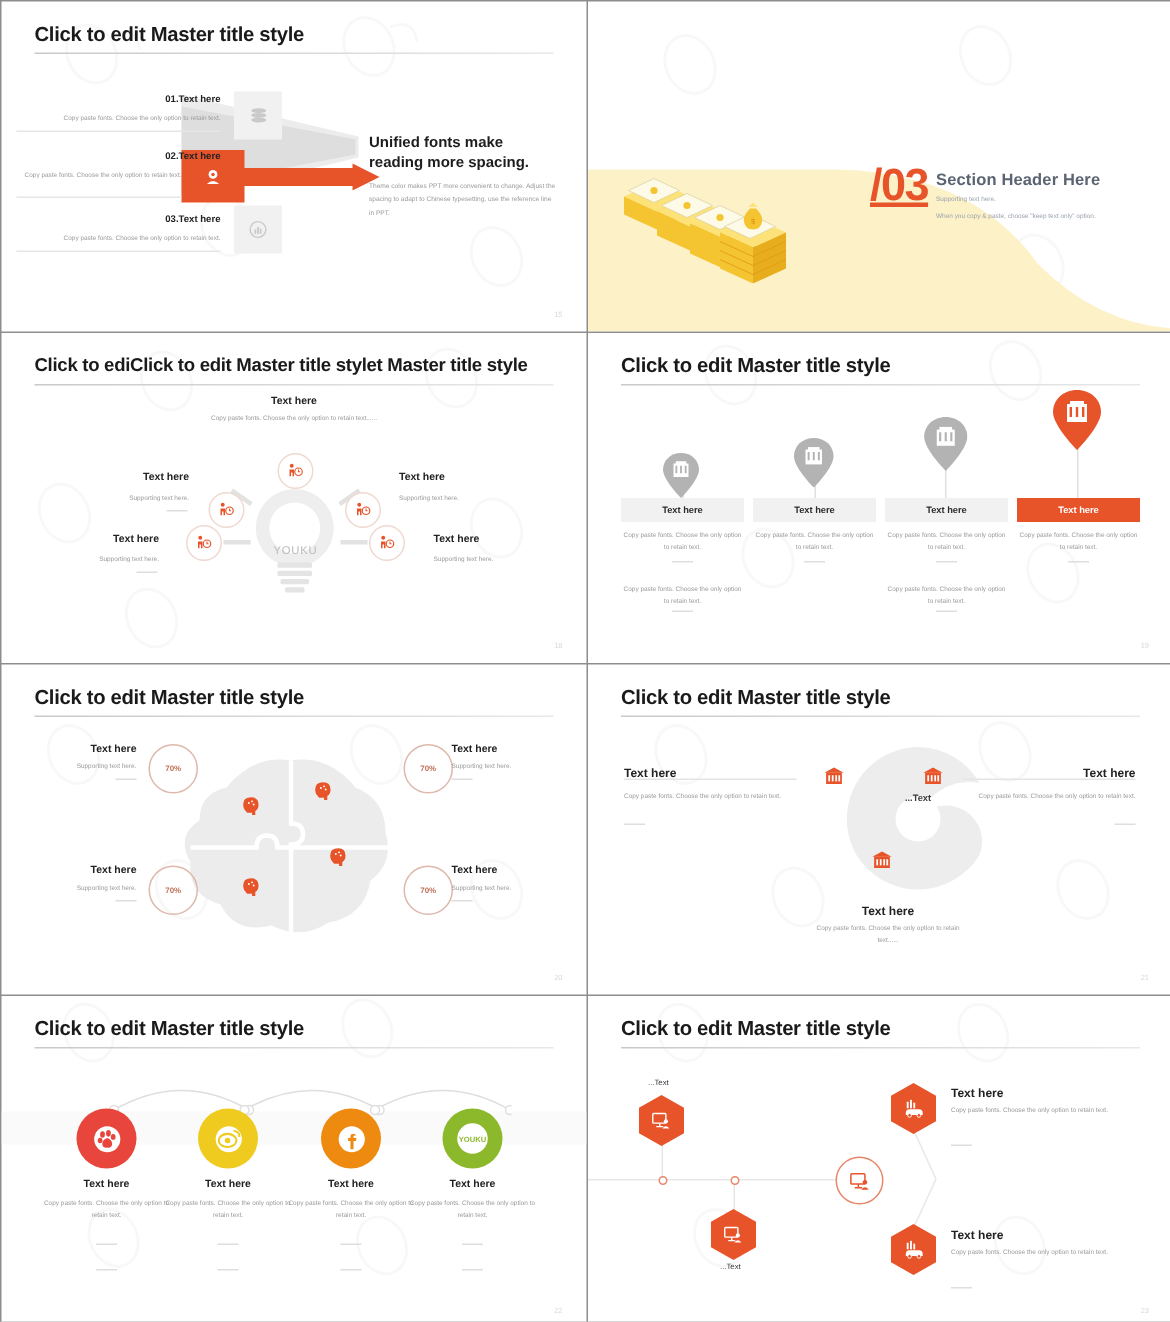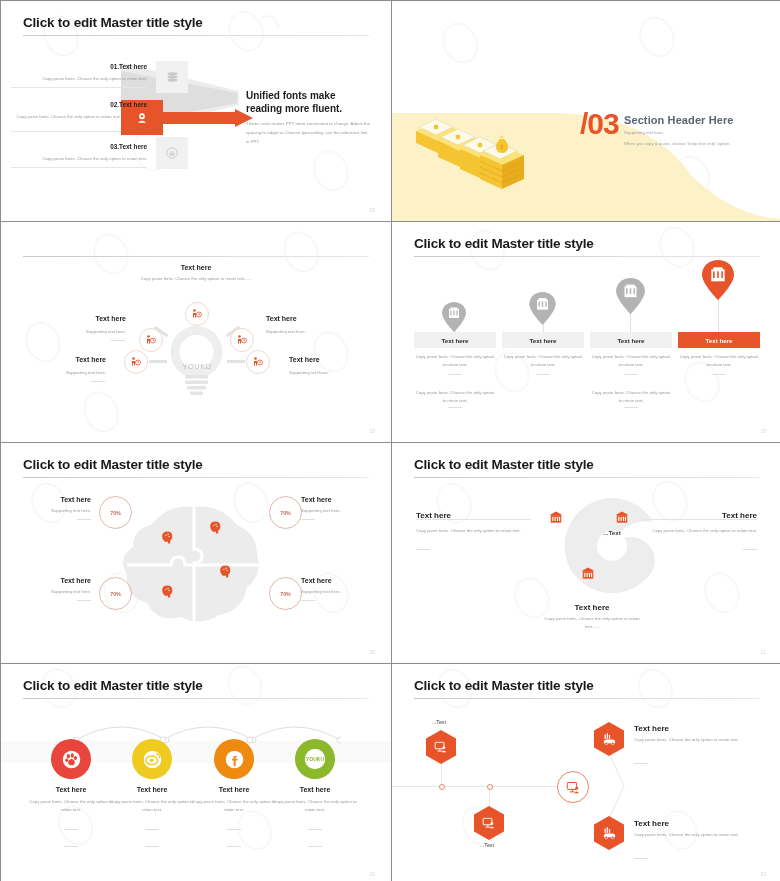--- a/index.html
+++ b/index.html
@@ -21,21 +21,21 @@
   .s1 .num{position:absolute;font-size:6.4px;font-weight:bold;color:#222;}
   .s1 .ln{position:absolute;height:1px;background:#e6e6e6;}
   .s1 .card{position:absolute;background:#f1f1f1;display:flex;align-items:center;justify-content:center;}
   .s1 .fanwrap{position:absolute;left:118px;top:62px;width:155px;height:70px;}
   .s1 .orangebox{position:absolute;left:120px;top:99px;width:42px;height:35px;background:#e8542a;display:flex;align-items:center;justify-content:center;}
   .s1 .bigh{position:absolute;left:245px;top:88px;width:125px;font-size:10px;font-weight:bold;color:#1d1d1d;line-height:1.32;}
   .s1 .bigp{position:absolute;left:245px;top:118px;width:125px;font-size:4.4px;color:#9a9a9a;line-height:2.05;}
 
   
   .s2bg{position:absolute;left:0;bottom:0;width:100%;height:100%;}
-  .s2 .slash{position:absolute;left:188px;top:108px;font-size:30px;font-weight:bold;color:#e8542a;line-height:1;letter-spacing:-1px;}
+  .s2 .slash{position:absolute;left:188px;top:108px;font-size:30px;font-weight:bold;color:#e8542a;line-height:1;letter-spacing:-1px;text-decoration:underline;}
   .s2 .sh{position:absolute;left:232px;top:113px;font-size:11px;font-weight:bold;color:#5a6472;letter-spacing:.1px;}
   .s2 .sp1{position:absolute;left:232px;top:129px;font-size:4.3px;color:#9aa2ad;}
   .s2 .sp2{position:absolute;left:232px;top:140px;font-size:4.3px;color:#9aa2ad;}
 
   
   .bulb{position:absolute;left:168px;top:100px;width:55px;height:75px;}
   .node{position:absolute;width:22px;height:22px;border-radius:50%;border:1px solid #efd9d1;background:#fff;display:flex;align-items:center;justify-content:center;}
   .ideatxt{position:absolute;left:175px;top:140px;width:42px;text-align:center;font-size:7.5px;color:#b9b9b9;letter-spacing:.5px;}
   .spoke{position:absolute;background:#e2e2e2;}
 
@@ -125,21 +125,21 @@
     <div class="ln" style="left:10px;top:86px;width:136px;"></div>
 
     <div class="s1 num" style="left:36px;top:100px;width:110px;text-align:right;">02.Text here</div>
     <div class="body rt" style="position:absolute;left:10px;top:112px;width:110px;">Copy paste fonts. Choose the only option to retain text.</div>
     <div class="ln" style="left:10px;top:130px;width:110px;"></div>
 
     <div class="s1 num" style="left:36px;top:142px;width:110px;text-align:right;">03.Text here</div>
     <div class="body rt" style="position:absolute;left:10px;top:154px;width:136px;">Copy paste fonts. Choose the only option to retain text.</div>
     <div class="ln" style="left:10px;top:166px;width:136px;"></div>
 
-    <div class="bigh">Unified fonts make reading more fluent.</div>
+    <div class="bigh">Unified fonts make reading more spacing.</div>
     <div class="bigp">Theme color makes PPT more convenient to change. Adjust the spacing to adapt to Chinese typesetting, use the reference line in PPT.</div>
     <div class="pgnum">15</div>
   </div>
 
   <div class="slide s2">
     <div class="wm">
       <svg viewBox="0 0 390 220">
           <g fill="none" stroke="#f2f2f2" stroke-width="2">
         <ellipse cx="68" cy="42" rx="16" ry="20" transform="rotate(-25 68 42)"></ellipse>
         <ellipse cx="265" cy="36" rx="16" ry="20" transform="rotate(-25 265 36)"></ellipse>
@@ -213,20 +213,21 @@
       <svg viewBox="0 0 390 220">
           <g fill="none" stroke="#f2f2f2" stroke-width="2">
         <ellipse cx="110" cy="32" rx="16" ry="20" transform="rotate(-25 110 32)"></ellipse>
         <ellipse cx="300" cy="30" rx="16" ry="20" transform="rotate(-25 300 30)"></ellipse>
         <ellipse cx="42" cy="120" rx="16" ry="20" transform="rotate(-25 42 120)"></ellipse>
         <ellipse cx="330" cy="130" rx="16" ry="20" transform="rotate(-25 330 130)"></ellipse>
         <ellipse cx="100" cy="190" rx="16" ry="20" transform="rotate(-25 100 190)"></ellipse>
       </g>
         </svg>
     </div>
+    <div class="title sm">Click to ediClick to edit Master title stylet Master title style</div>
     <div class="rule"></div>
 
     <svg class="bulb" viewBox="0 0 55 75">
       <circle cx="27.5" cy="30" r="26" fill="#eeeeee"></circle>
       <rect x="16" y="53" width="23" height="3.5" rx="1" fill="#e4e4e4"></rect>
       <rect x="16" y="58.5" width="23" height="3.5" rx="1" fill="#e4e4e4"></rect>
       <rect x="18" y="64" width="19" height="3.5" rx="1" fill="#e4e4e4"></rect>
       <rect x="21" y="69.5" width="13" height="3.5" rx="1" fill="#e4e4e4"></rect>
       <circle cx="27.5" cy="30" r="17" fill="#ffffff"></circle>
     </svg>

